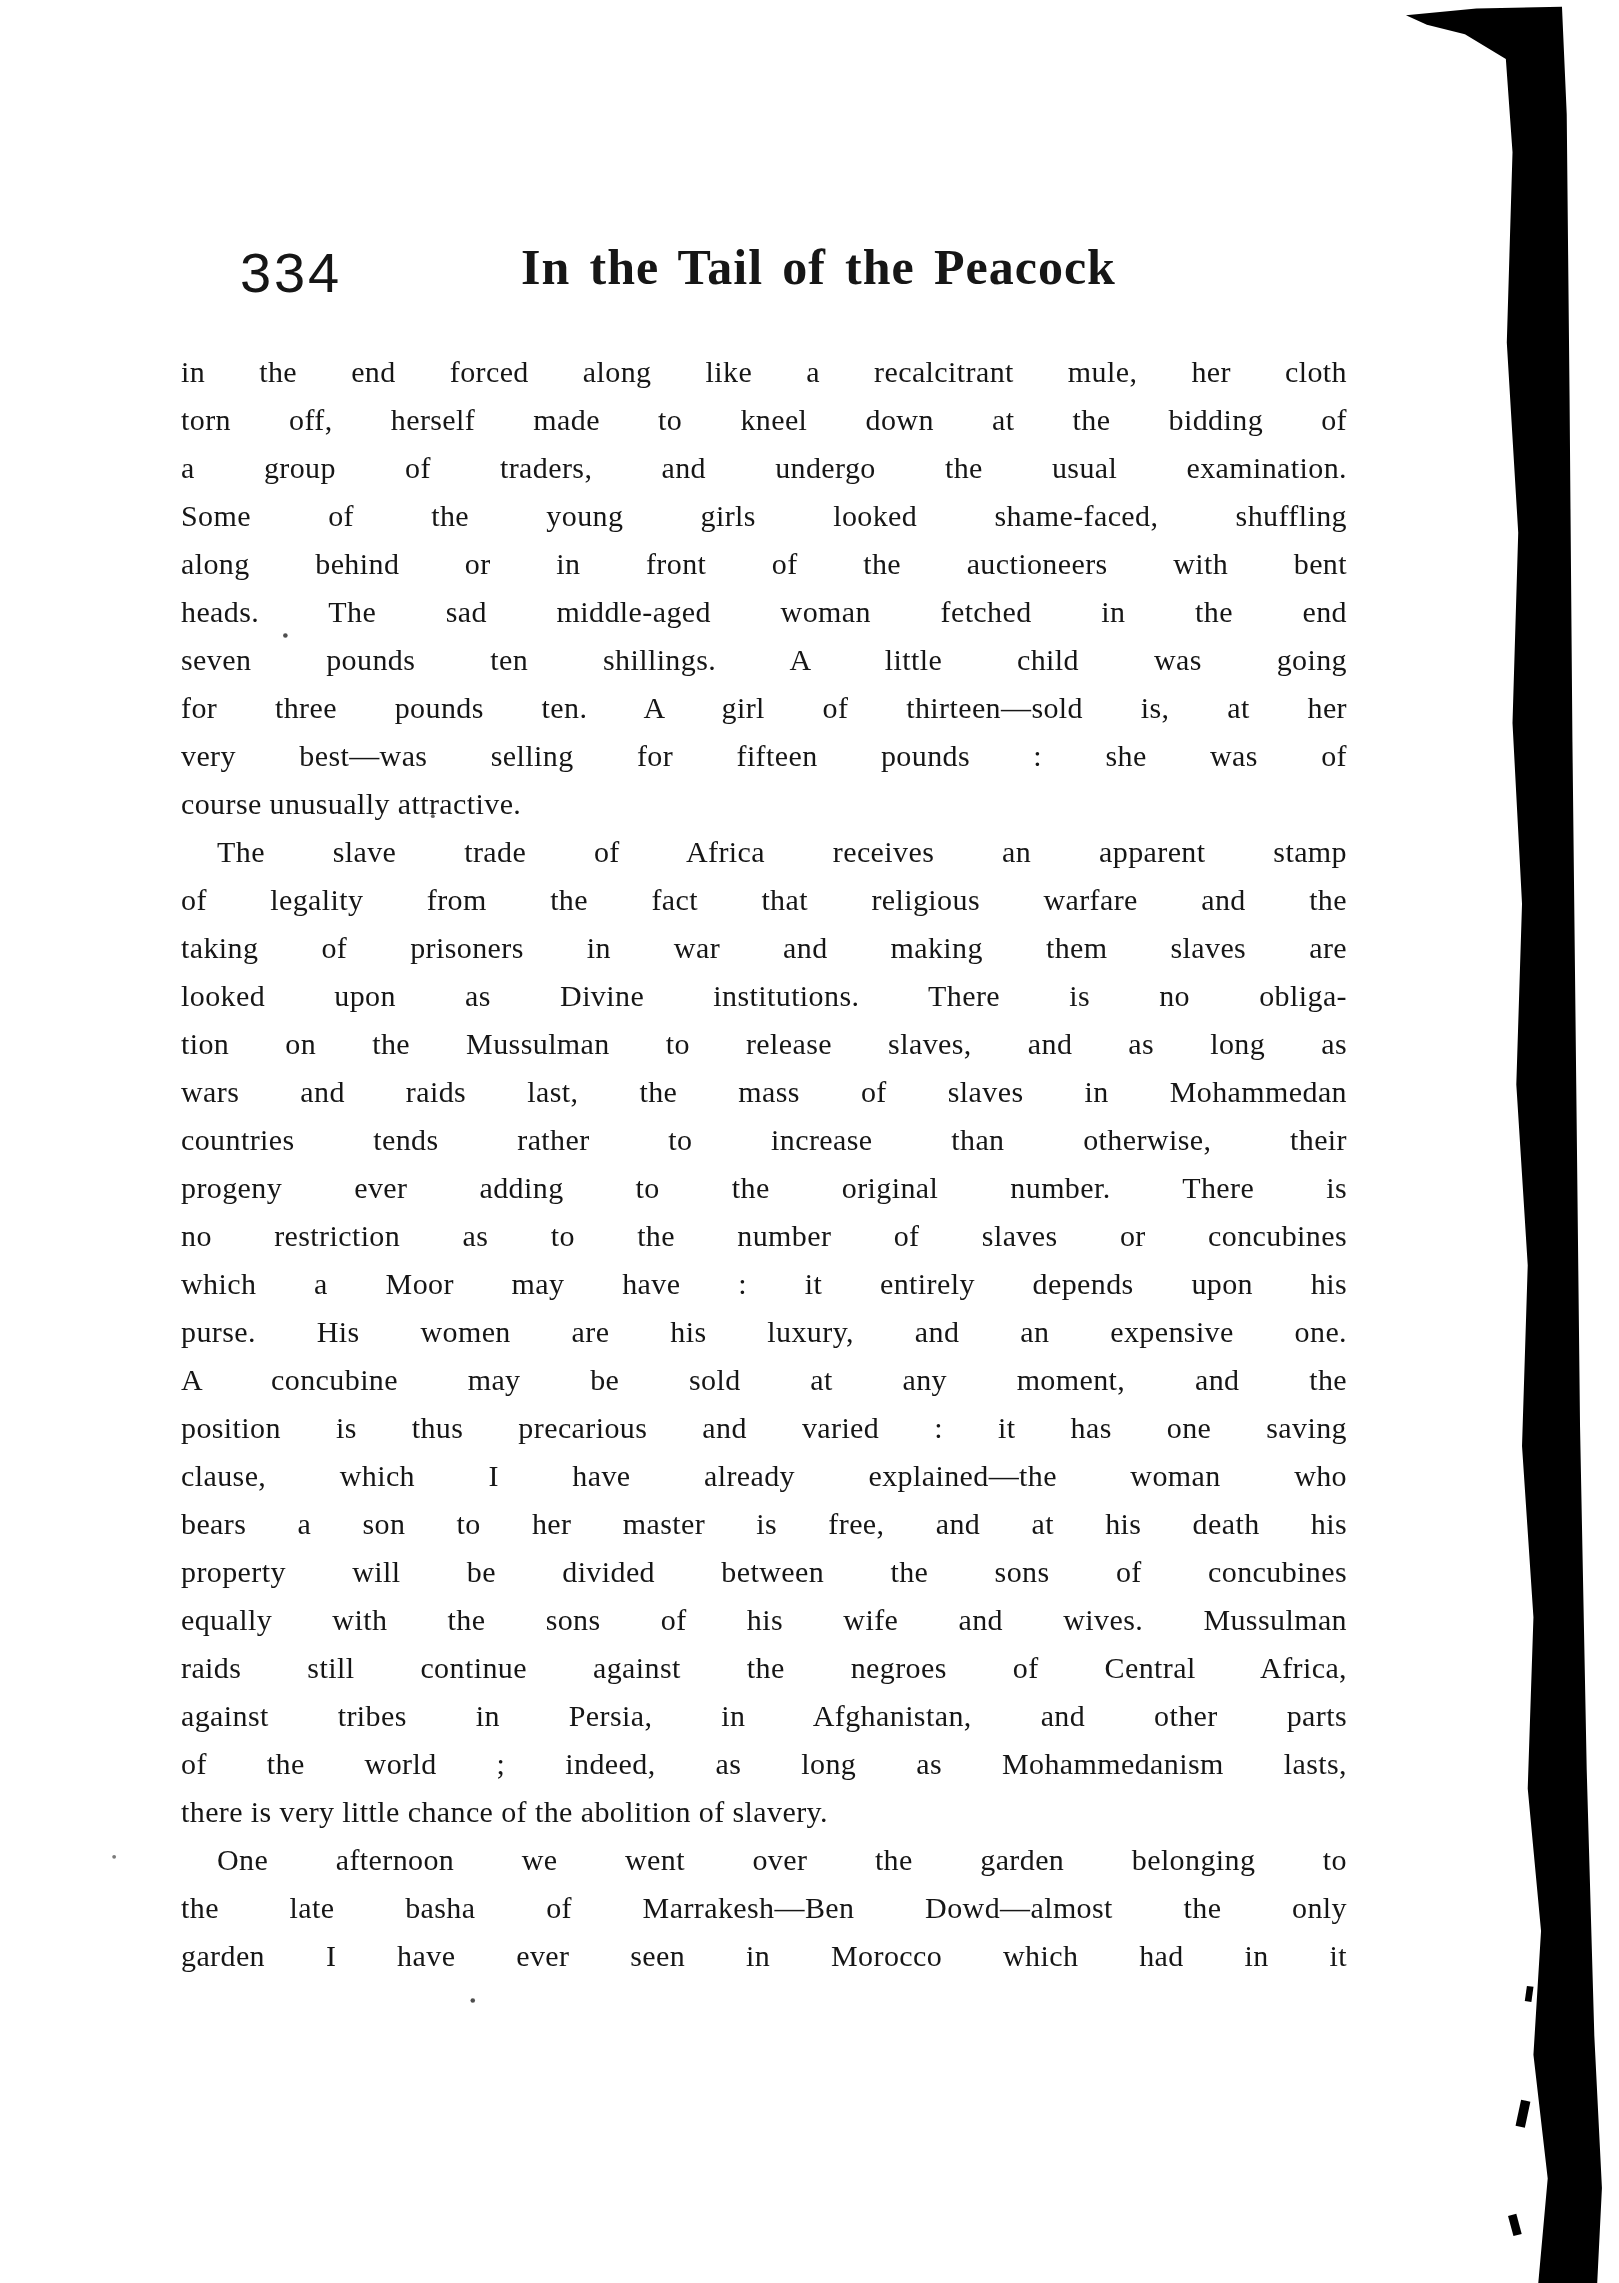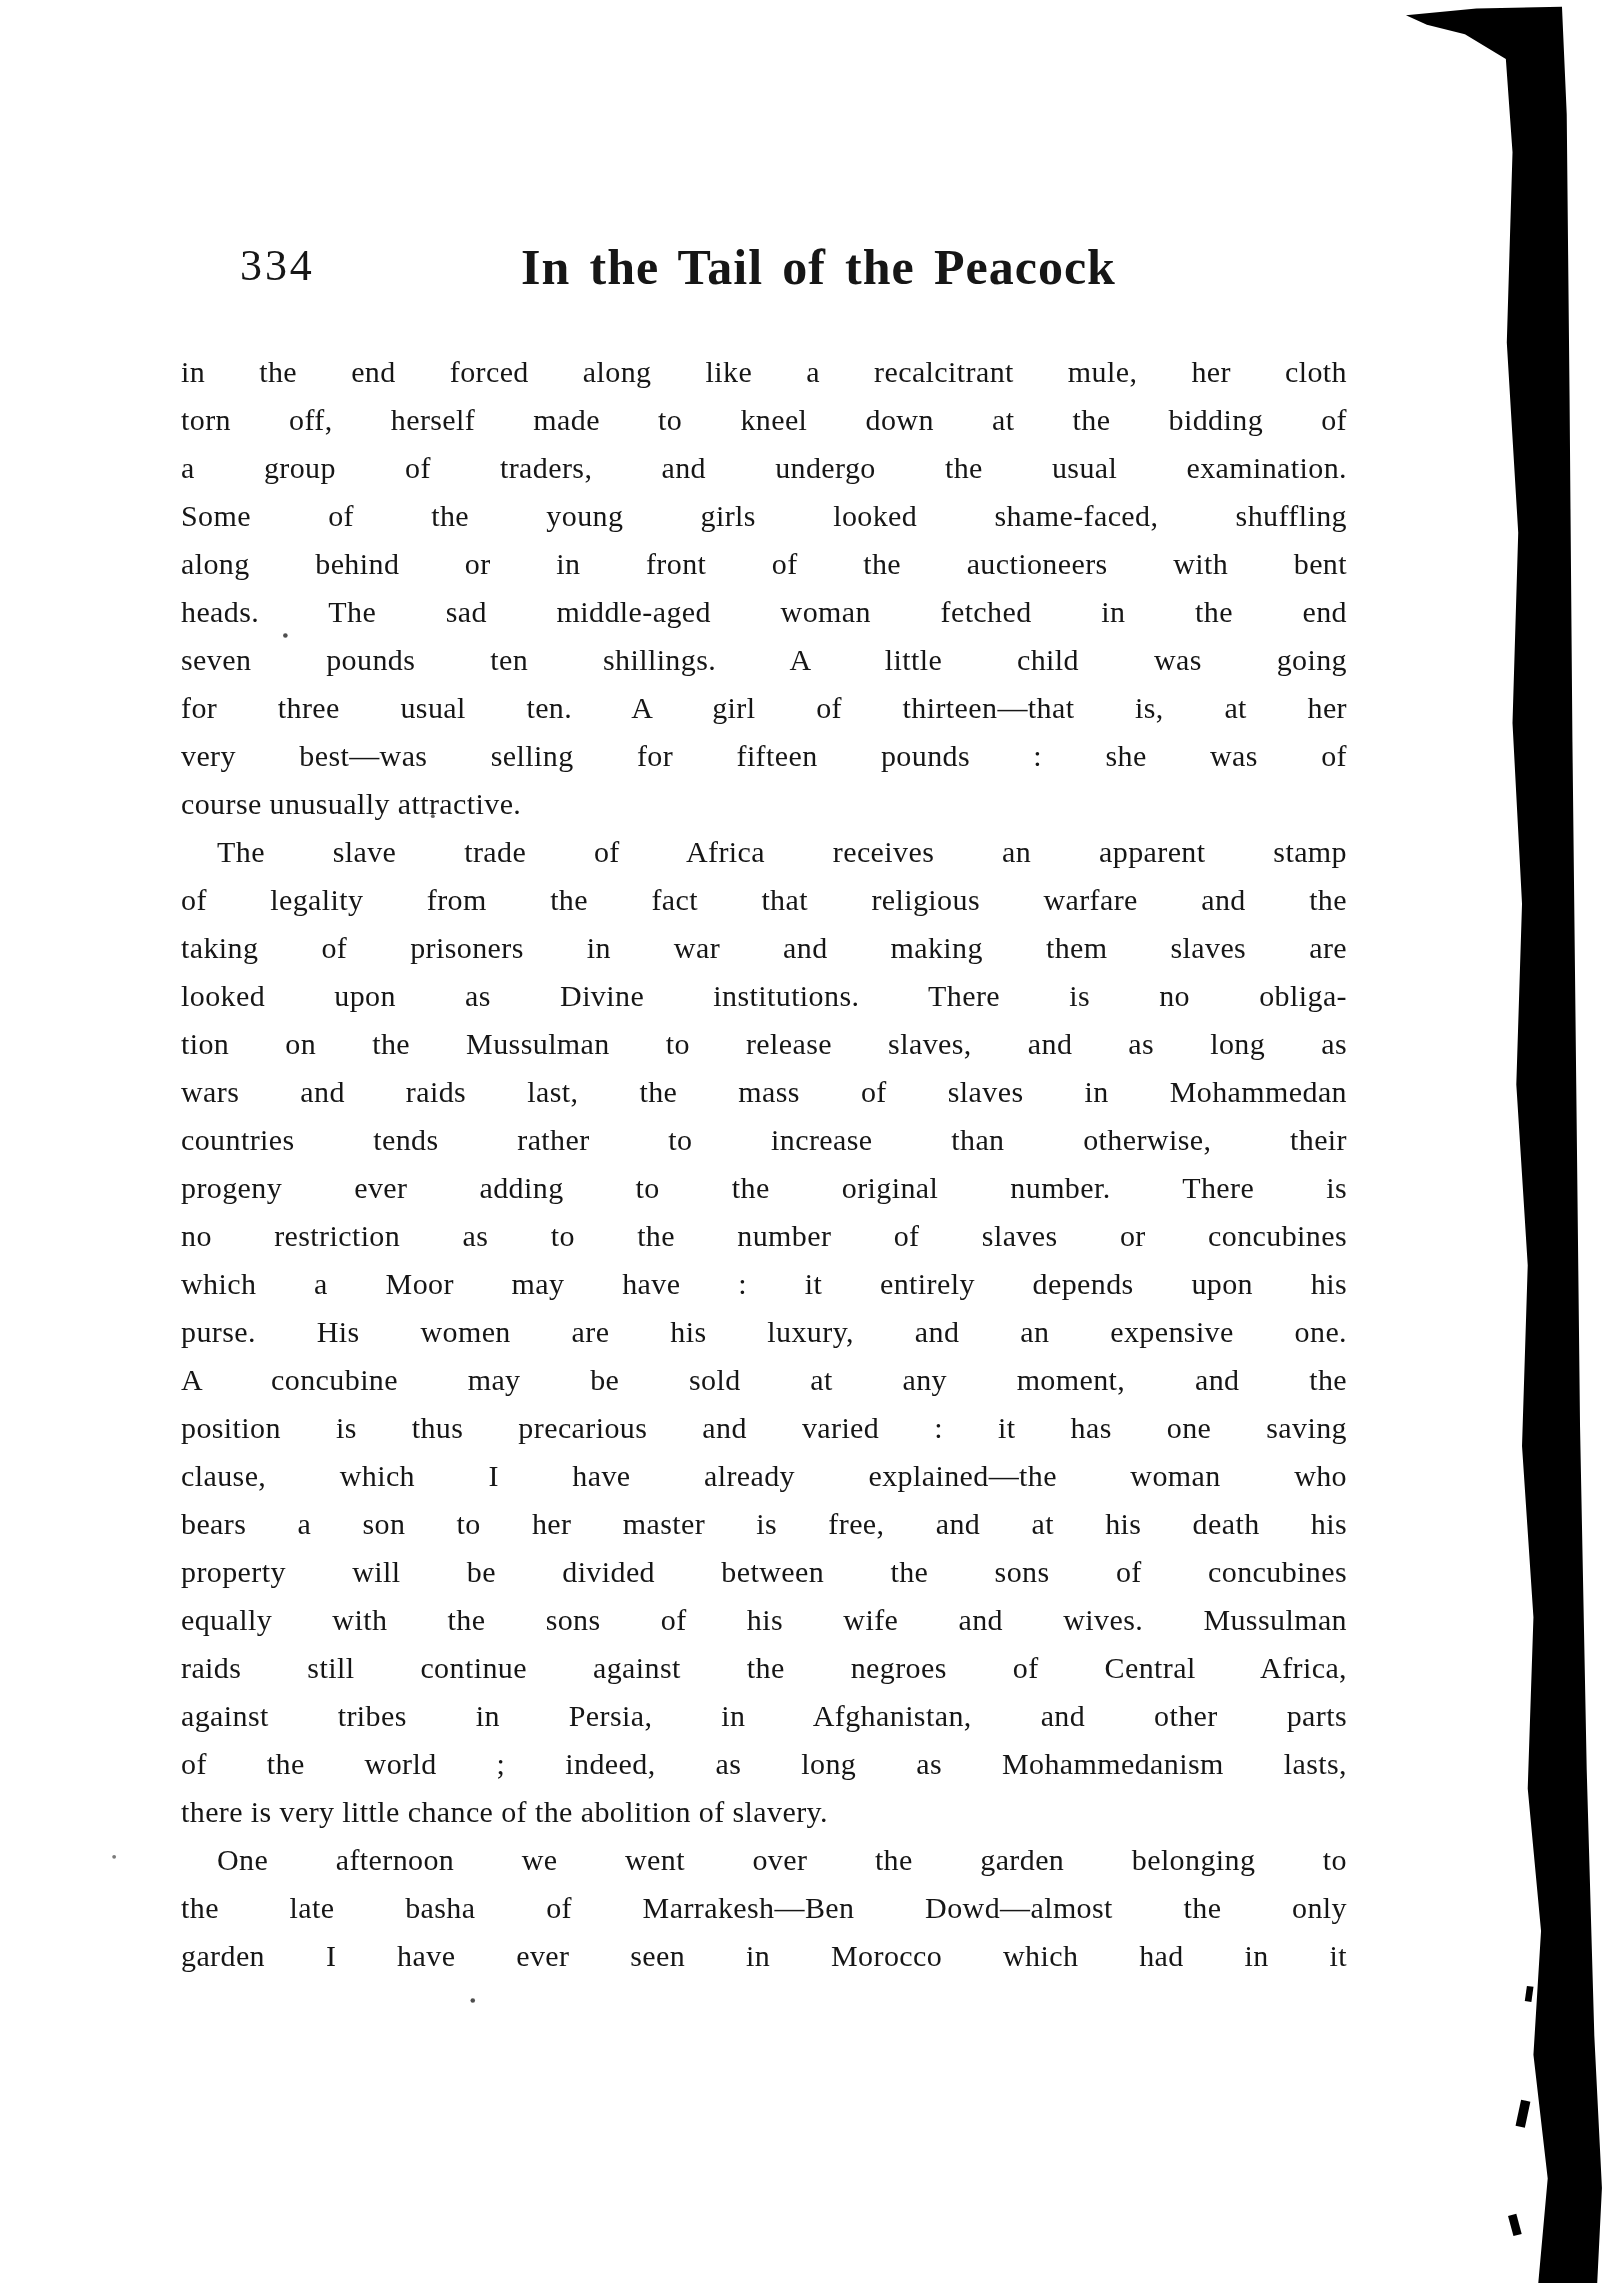--- a/index.html
+++ b/index.html
@@ -19,23 +19,23 @@
     top: 230px;
     width: 1166px;
     height: 61px;
     font-family: "Liberation Serif", serif;
     color: var(--ink, #141414);
   }
   .page-number {
     position: absolute;
     left: 59px;
     top: 9.5px;
-    font-size: 44px;
+    font-size: 56px;
     letter-spacing: 2.9px;
-    font-family: Liberation Serif, serif;
+    font-family: Liberation Sans, sans-serif;
   }
   .running-title {
     margin: 8px;
     padding-left: 109px;
     text-align: center;
     font-size: 50px;
     line-height: 59px;
     font-weight: bold;
     letter-spacing: 1px;
     word-spacing: 5.7px;
@@ -82,21 +82,21 @@
 </div>
 
 <main class="text-block" id="text-block">
     <div class="line">in the end forced along like a recalcitrant mule, her cloth</div>
     <div class="line">torn off, herself made to kneel down at the bidding of</div>
     <div class="line">a group of traders, and undergo the usual examination.</div>
     <div class="line">Some of the young girls looked shame-faced, shuffling</div>
     <div class="line">along behind or in front of the auctioneers with bent</div>
     <div class="line">heads. The sad middle-aged woman fetched in the end</div>
     <div class="line">seven pounds ten shillings. A little child was going</div>
-    <div class="line">for three usual ten. A girl of thirteen—that is, at her</div>
+    <div class="line">for three pounds ten. A girl of thirteen—sold is, at her</div>
     <div class="line">very best—was selling for fifteen pounds : she was of</div>
     <div class="line para-end">course unusually attractive.</div>
     <div class="line indent">The slave trade of Africa receives an apparent stamp</div>
     <div class="line">of legality from the fact that religious warfare and the</div>
     <div class="line">taking of prisoners in war and making them slaves are</div>
     <div class="line">looked upon as Divine institutions. There is no obliga-</div>
     <div class="line">tion on the Mussulman to release slaves, and as long as</div>
     <div class="line">wars and raids last, the mass of slaves in Mohammedan</div>
     <div class="line">countries tends rather to increase than otherwise, their</div>
     <div class="line">progeny ever adding to the original number. There is</div>

